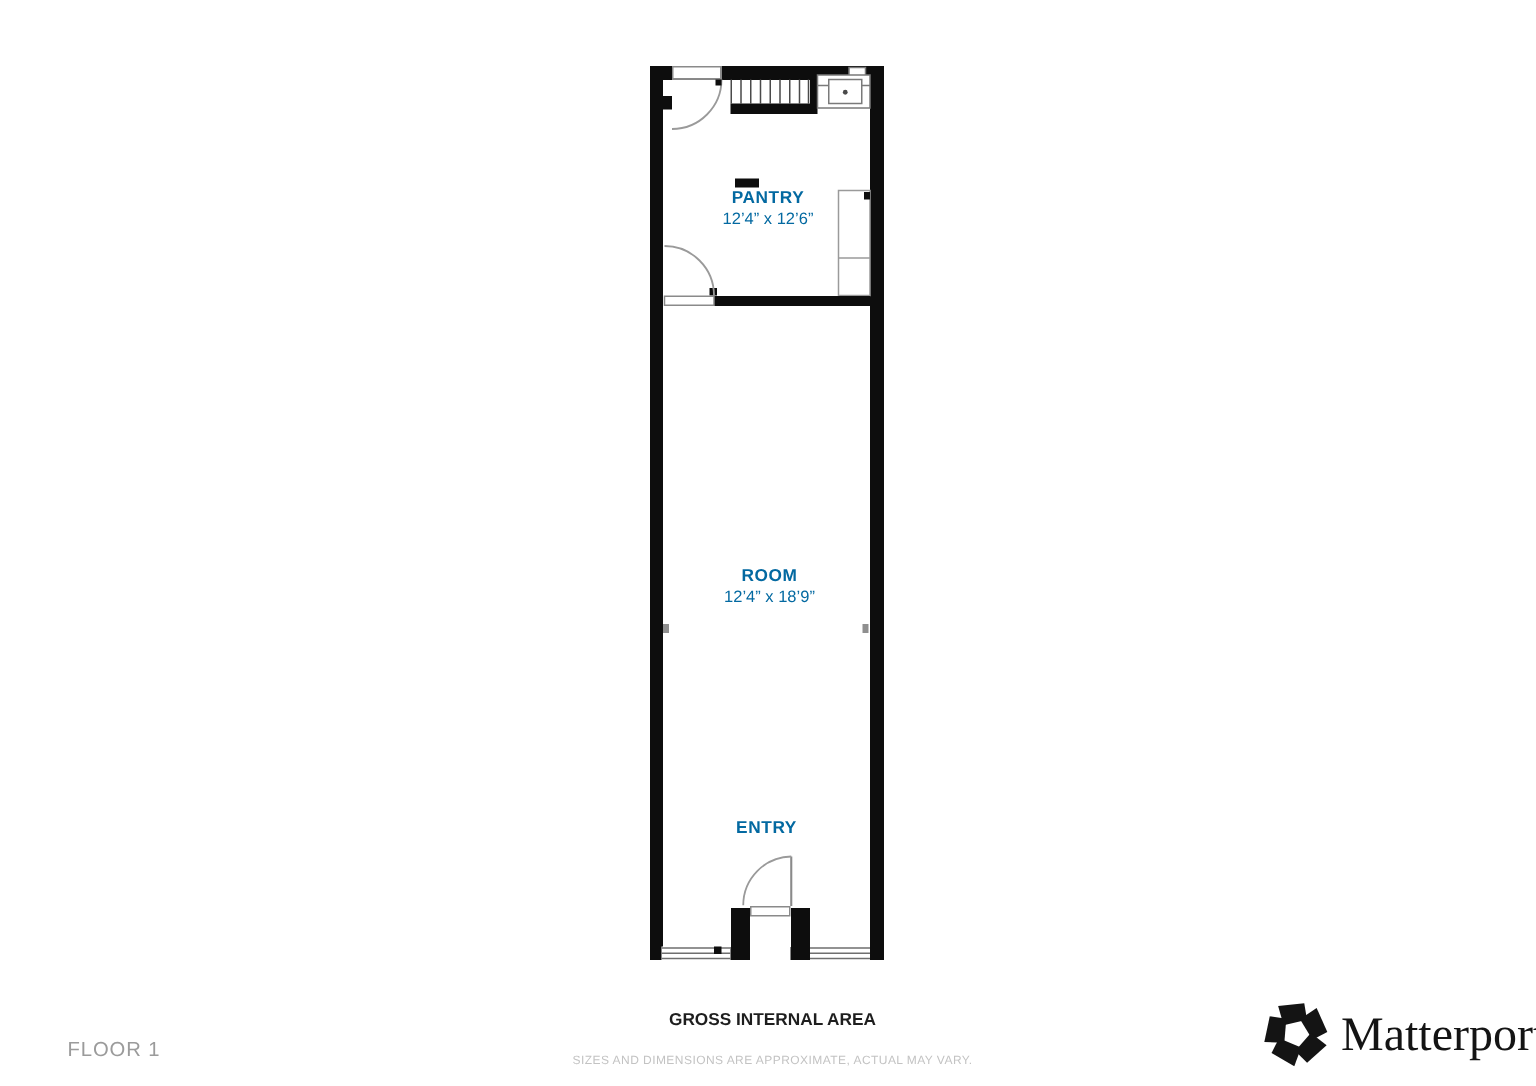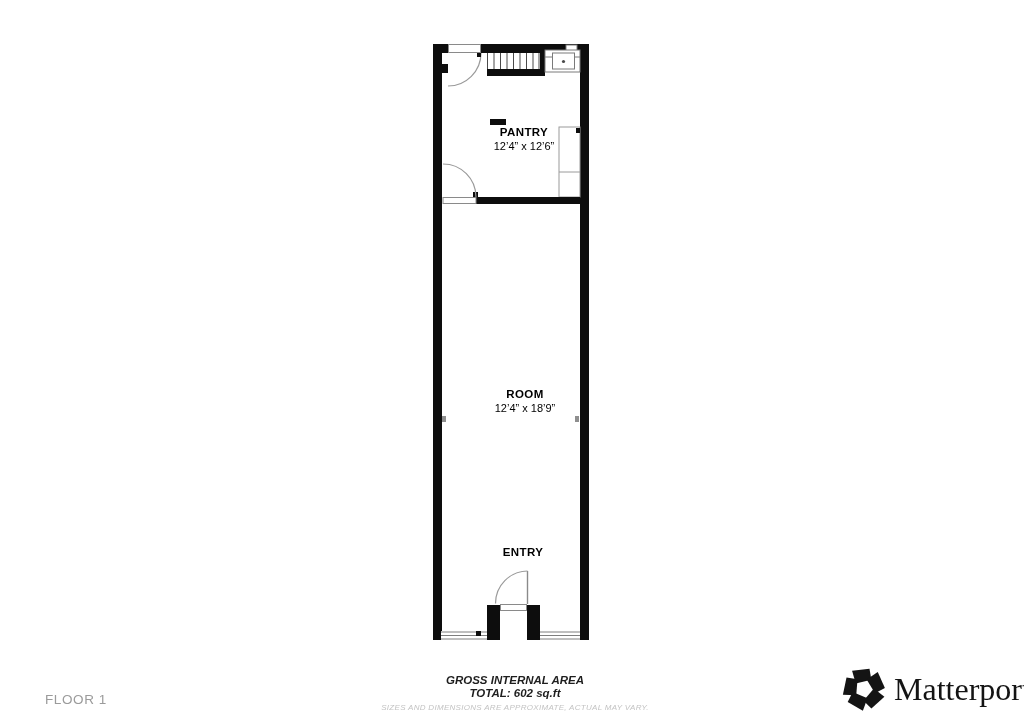--- a/index.html
+++ b/index.html
@@ -2,26 +2,26 @@
 <html><head>
 <meta charset="utf-8">
 <style>
   html,body{margin:0;padding:0;}
   body{
     width:1024px;height:724px;background:#ffffff;position:relative;overflow:hidden;
     font-family:"Liberation Sans", sans-serif;
   }
   .page{position:absolute;inset:0;}
   svg.plan{position:absolute;left:0;top:0;}
-  .label{position:absolute;transform:translateX(-50%);text-align:center;color:#000000;white-space:nowrap;margin-left:12px;}
+  .label{position:absolute;transform:translateX(-50%);text-align:center;color:#0369a1;white-space:nowrap;}
   .room-name{font-size:11.5px;font-weight:700;letter-spacing:.4px;line-height:13px;}
   .room-dims{font-size:11px;line-height:13px;margin-top:1px;}
-  .summary{position:absolute;left:515px;top:674px;transform:translateX(-50%);text-align:center;white-space:nowrap;font-style:italic;}
+  .summary{position:absolute;left:515px;top:674px;transform:translateX(-50%);text-align:center;white-space:nowrap;}
   .summary .line-bold{font-size:11.5px;font-weight:700;color:#1e1e1e;line-height:13px;}
-  .summary .disclaimer{font-size:8px;color:#c3c3c3;letter-spacing:.3px;margin-top:3px;font-weight:400;}
+  .summary .disclaimer{font-size:8px;color:#c3c3c3;letter-spacing:.3px;margin-top:15px;font-weight:400;}
   .floor-label{position:absolute;left:22px;top:692px;font-size:13.5px;color:#9b9b9b;letter-spacing:.6px;margin-left:23px;}
   .brand{position:absolute;left:841px;top:666px;display:flex;align-items:center;}
   .brand-text{font-family:"Liberation Serif", serif;font-size:32px;color:#141414;margin-left:7px;line-height:46px;}
 </style>
 </head>
 <body>
 
 <div class="page">
 
   <svg class="plan" width="1024" height="724" viewBox="0 0 1024 724">
@@ -98,32 +98,31 @@
       <line x1="527.5" y1="571" x2="527.5" y2="604" stroke="#8a8a8a" stroke-width="1.4"></line>
       <path d="M 527.5 571 A 32.5 32.5 0 0 0 495.5 603.5" fill="none" stroke="#9a9a9a" stroke-width="1.2"></path>
     </g>
   </svg>
 
   <div class="label" style="left:512px;top:126px;">
     <div class="room-name">PANTRY</div>
     <div class="room-dims">12’4” x 12’6”</div>
   </div>
 
-  <div class="label" style="left:513px;top:388px;">
+  <div class="label" style="left:513px;top:378px;">
     <div class="room-name">ROOM</div>
     <div class="room-dims">12’4” x 18’9”</div>
   </div>
 
   <div class="label" style="left:511px;top:546px;">
     <div class="room-name">ENTRY</div>
   </div>
 
   <div class="summary">
     <div class="line-bold">GROSS INTERNAL AREA</div>
-    <div class="line-bold">TOTAL: 602 sq.ft</div>
     <div class="disclaimer">SIZES AND DIMENSIONS ARE APPROXIMATE, ACTUAL MAY VARY.</div>
   </div>
 
   <div class="floor-label">FLOOR 1</div>
 
   <div class="brand">
     <svg width="46" height="44" viewBox="0 0 48 48">
       <g fill="#141414">
         <polygon points="11,4 30,2 32,14 15,18"></polygon>
         <polygon points="11,4 30,2 32,14 15,18" transform="rotate(72 24 24)"></polygon>

